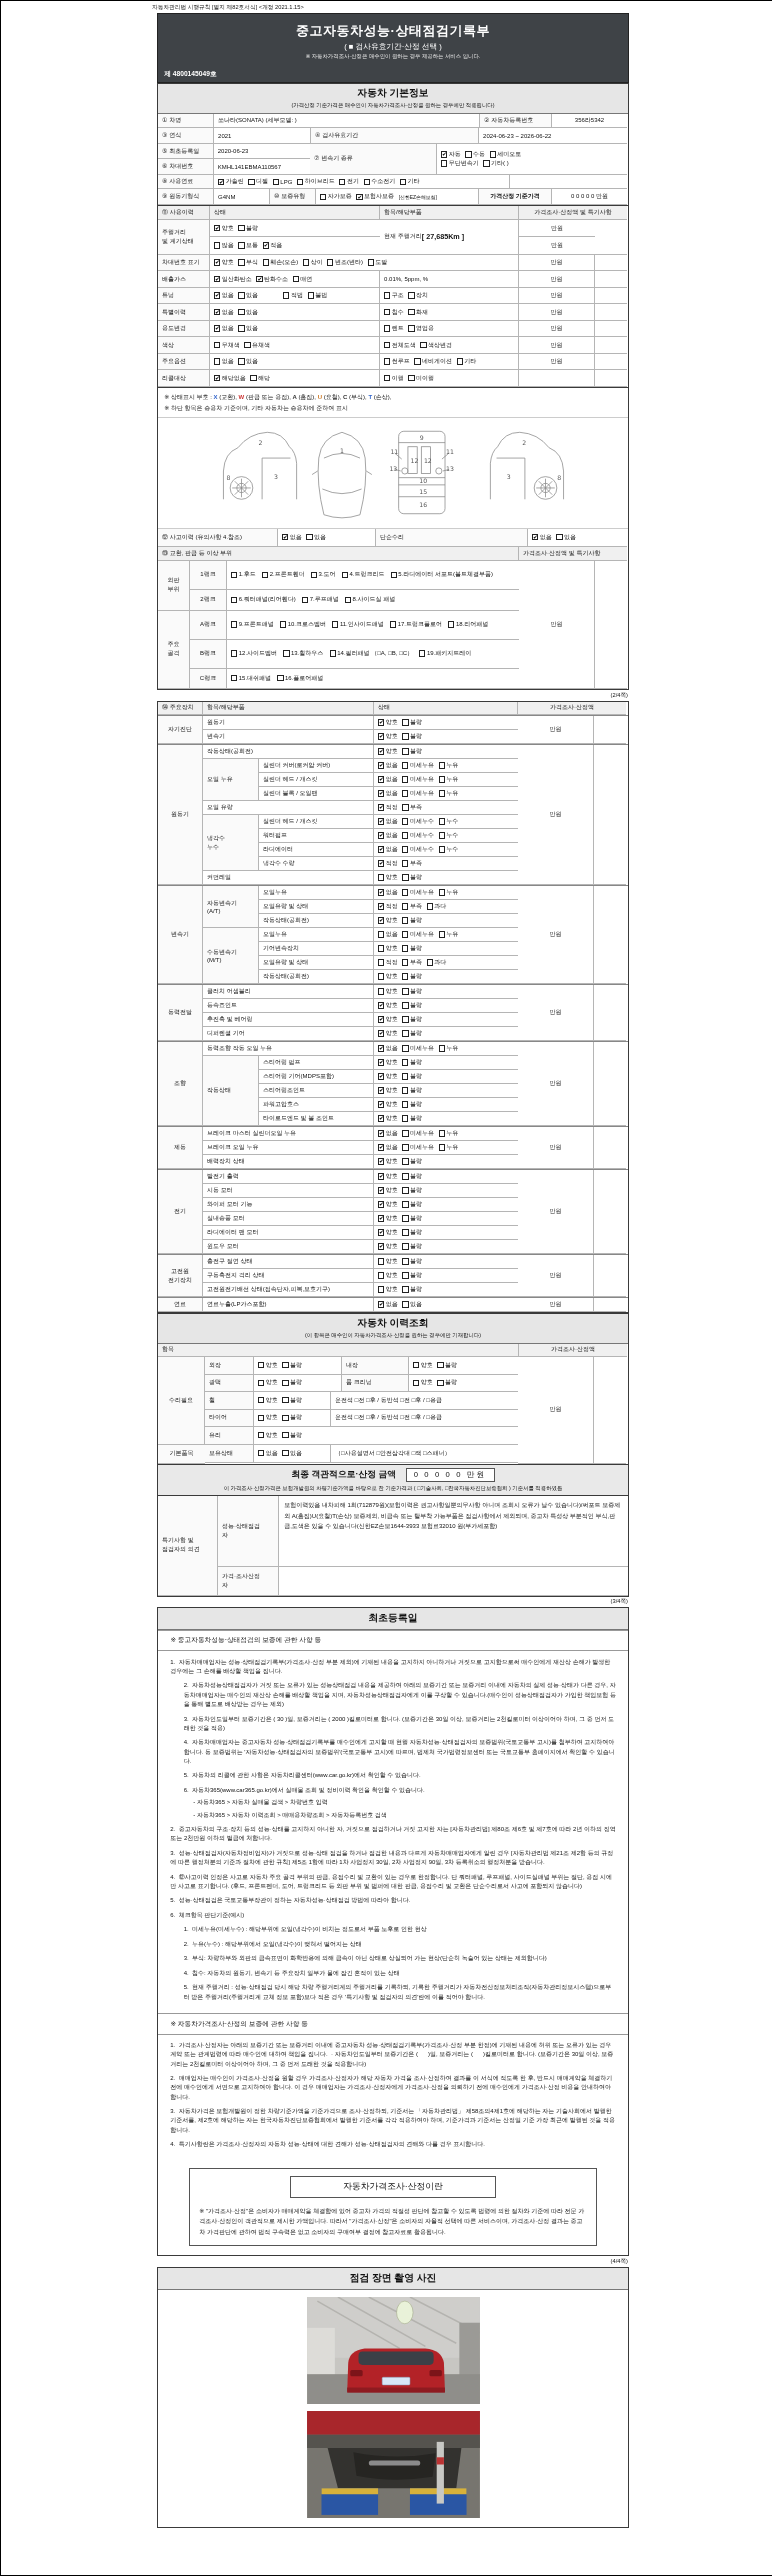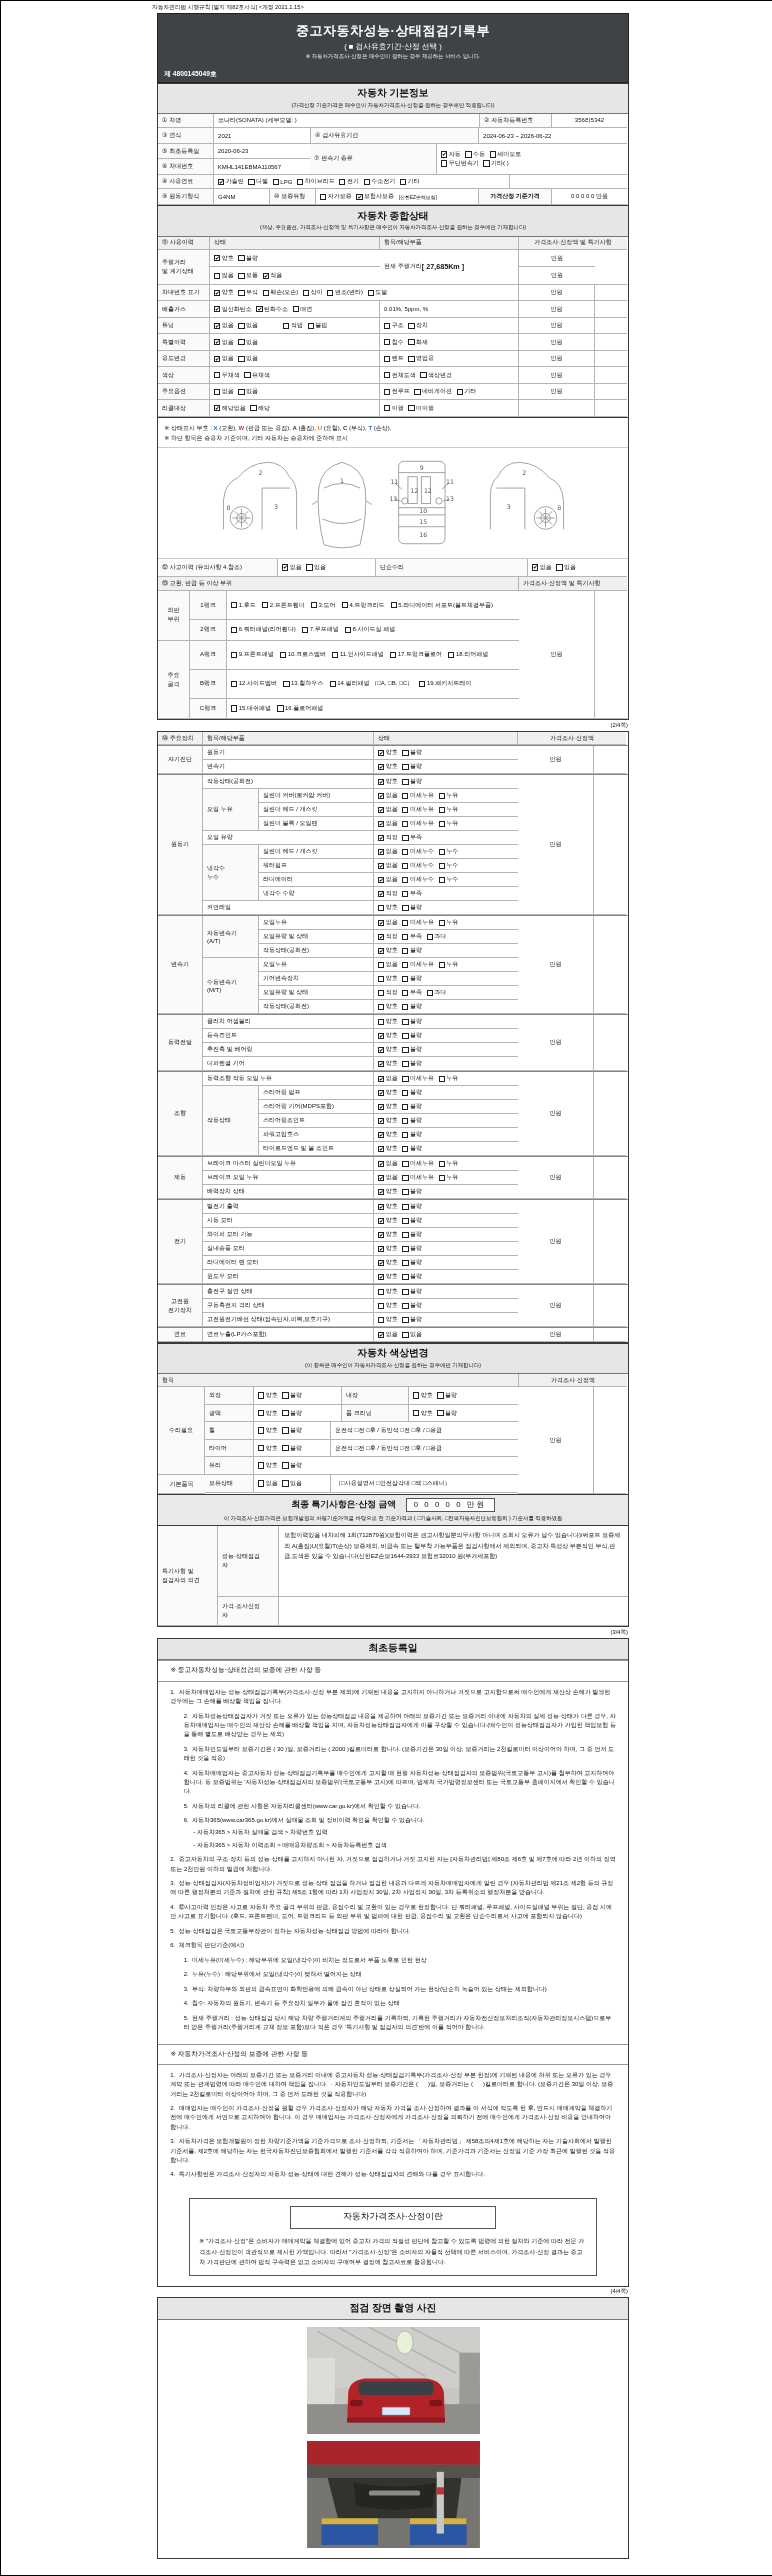--- a/index.html
+++ b/index.html
@@ -177,24 +177,20 @@
             </span>
             <span style="font-size: 4.9px;">[신한EZ손해보험]</span>
           </div>
           <div class="c lab cen bold" style="width: 73px;">가격산정 기준가격</div>
           <div class="c cen" style="width: 75px;">0 0 0 0 0 만원</div>
         </div>
       </div>
   </div>
 
   <div class="frame">
-    <div class="sech">
-      <div class="t">자동차 종합상태</div>
-      <div class="s">(색상, 주요옵션, 가격조사·산정액 및 특기사항은 매수인이 자동차가격조사·산정을 원하는 경우에만 기재합니다)</div>
-    </div>
     <div id="overall-table">
         <div class="r" style="min-height: 13.4px;">
           <div class="c hd" style="width: 52px;">⑪ 사용이력</div>
           <div class="c hd" style="width: 170px;">상태</div>
           <div class="c hd" style="width: 139px;">항목/해당부품</div>
           <div class="c hd cen" style="width: 108px;">가격조사·산정액 및 특기사항</div>
         </div>
         <div class="r" style="min-height: 35px;">
           <div class="c lab" style="width: 52px; white-space: pre-line;">주행거리
 및 계기상태</div>
@@ -1483,21 +1479,21 @@
             </div>
           </div>
           <div class="c pricecell" style="width: 76px;">만원</div>
           <div class="c " style="width: 32px;"></div>
         </div>
       </div>
   </div>
 
   <div class="frame">
     <div class="sech">
-      <div class="t">자동차 색상변경</div>
+      <div class="t">자동차 이력조회</div>
       <div class="s">(이 항목은 매수인이 자동차가격조사·산정을 원하는 경우에만 기재합니다)</div>
     </div>
     <div id="etc-table">
         <div class="r" style="min-height: 13.4px;">
           <div class="c hd" style="width: 361px;">항목</div>
           <div class="c hd cen" style="width: 108px;">가격조사·산정액</div>
         </div>
         <div class="r">
           <div style="width: 47px;">
             <div class="c lab cen" style="height: 88px; width: 47px;">수리필요</div>
@@ -1623,21 +1619,21 @@
               </div>
               <div class="c " style="width: 187px;">（□사용설명서 □안전삼각대 □잭 □스패너）</div>
             </div>
           </div>
           <div class="c pricecell" style="width: 76px;">만원</div>
           <div class="c " style="width: 32px;"></div>
         </div>
       </div>
 
     <div class="finalblk">
-      <span class="l">최종 특기사항은·산정 금액</span>
+      <span class="l">최종 객관적으로·산정 금액</span>
       <span class="v">0 0 0 0 0 만원</span>
       <div class="n">이 가격조사·산정가격은 보험개발원의 차량기준가액을 바탕으로 한 기준가격과 ( □기술사회, □한국자동차진단보증협회 ) 기준서를 적용하였음</div>
     </div>
 
     <div id="opinion-table">
         <div class="r" style="border-top: 1px solid rgb(58, 58, 58);">
           <div class="c lab" style="width: 62px; white-space: pre-line;">특기사항 및
 점검자의 의견</div>
           <div style="width: 410px;">
             <div class="r" style="min-height: 71px;">

